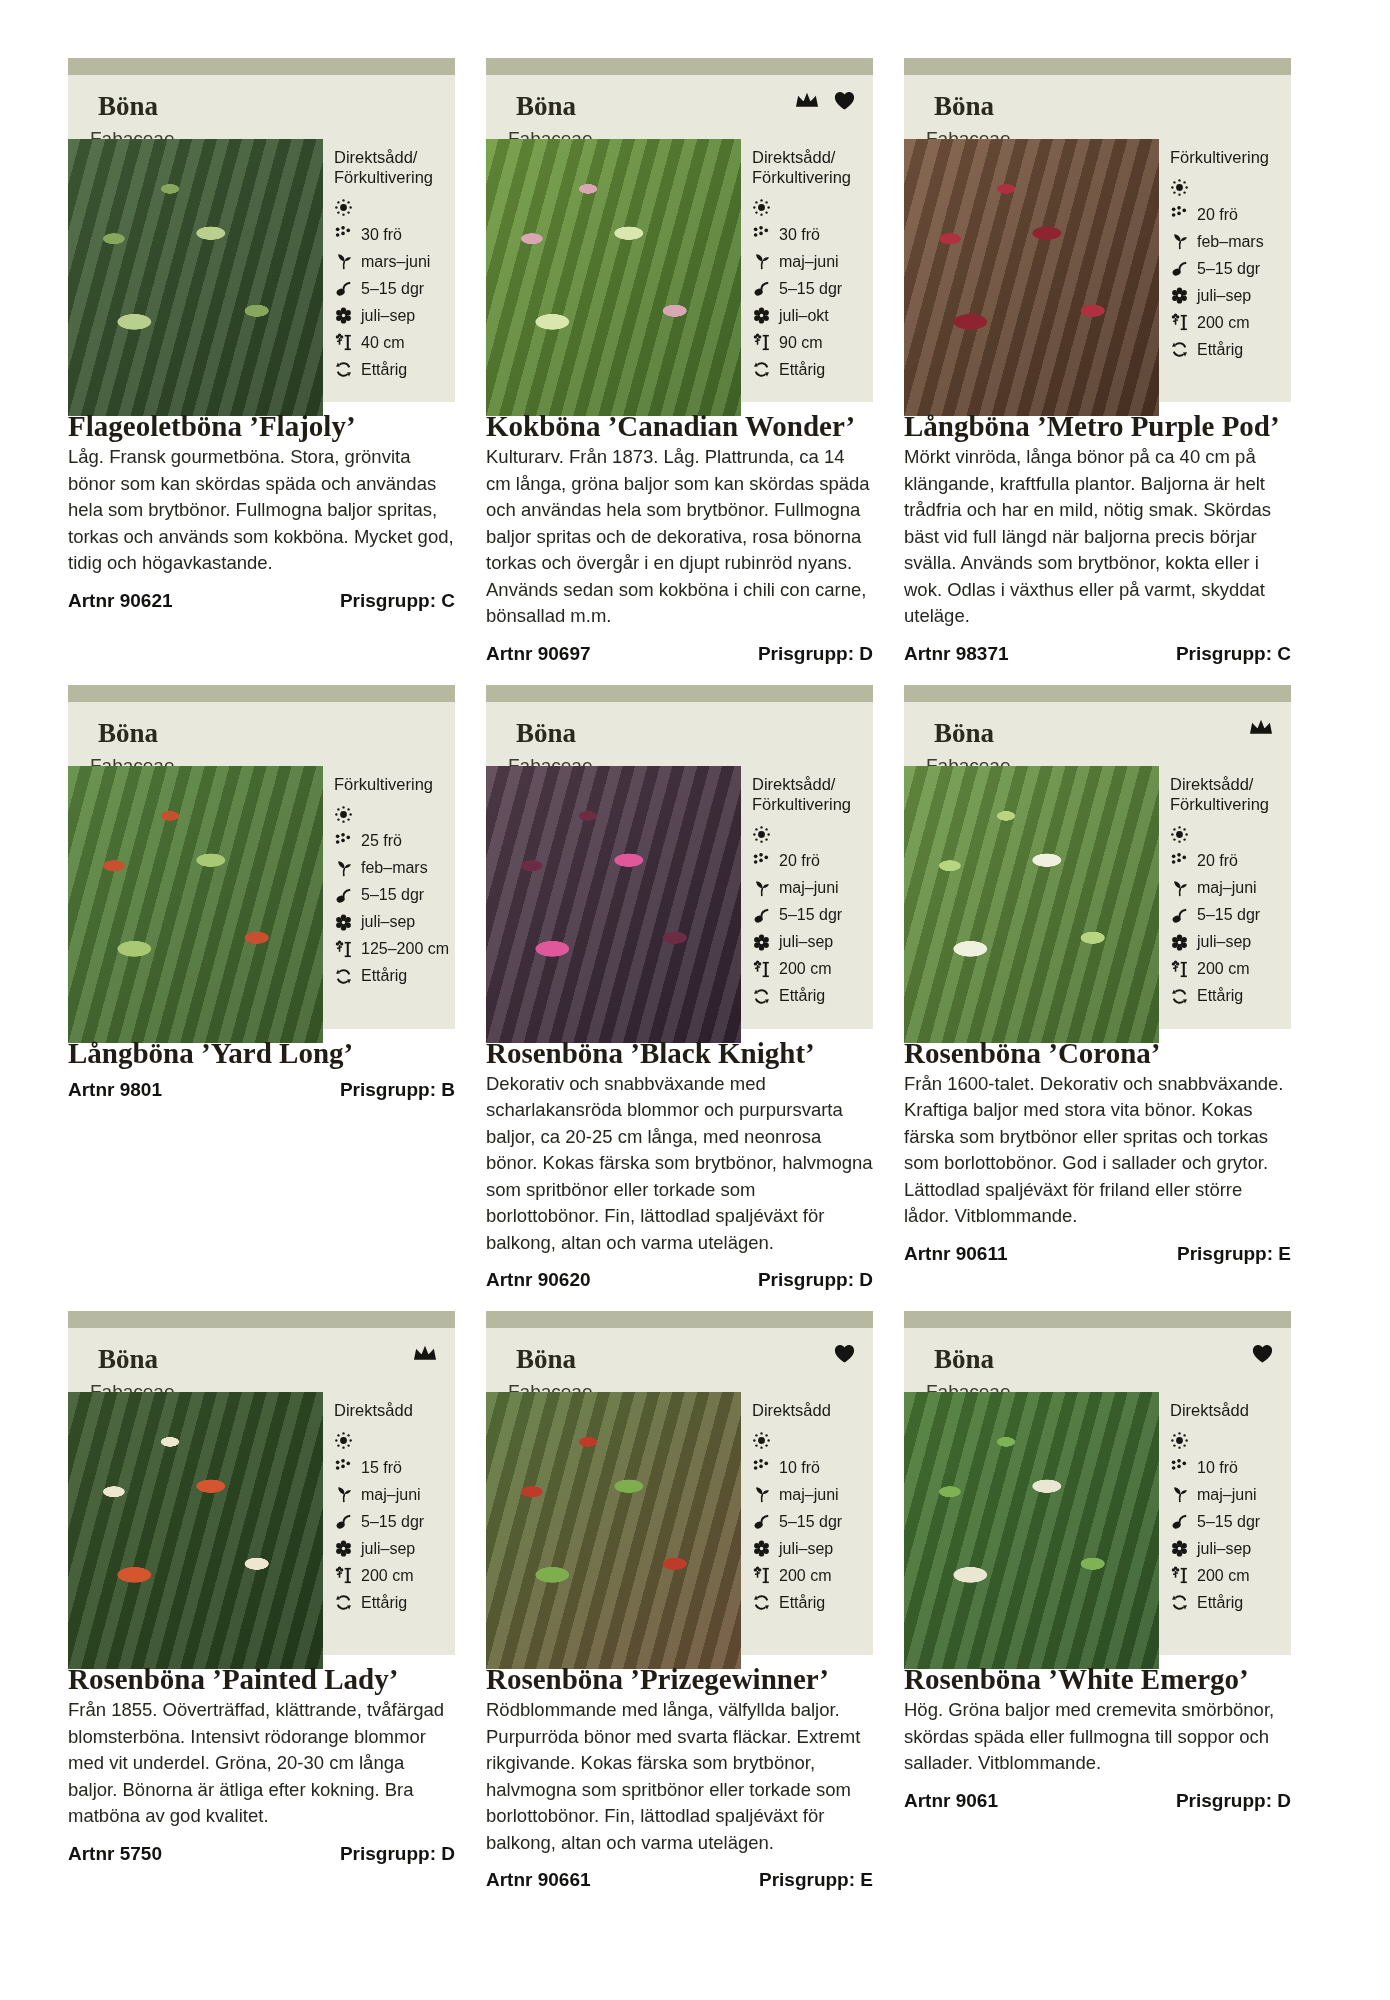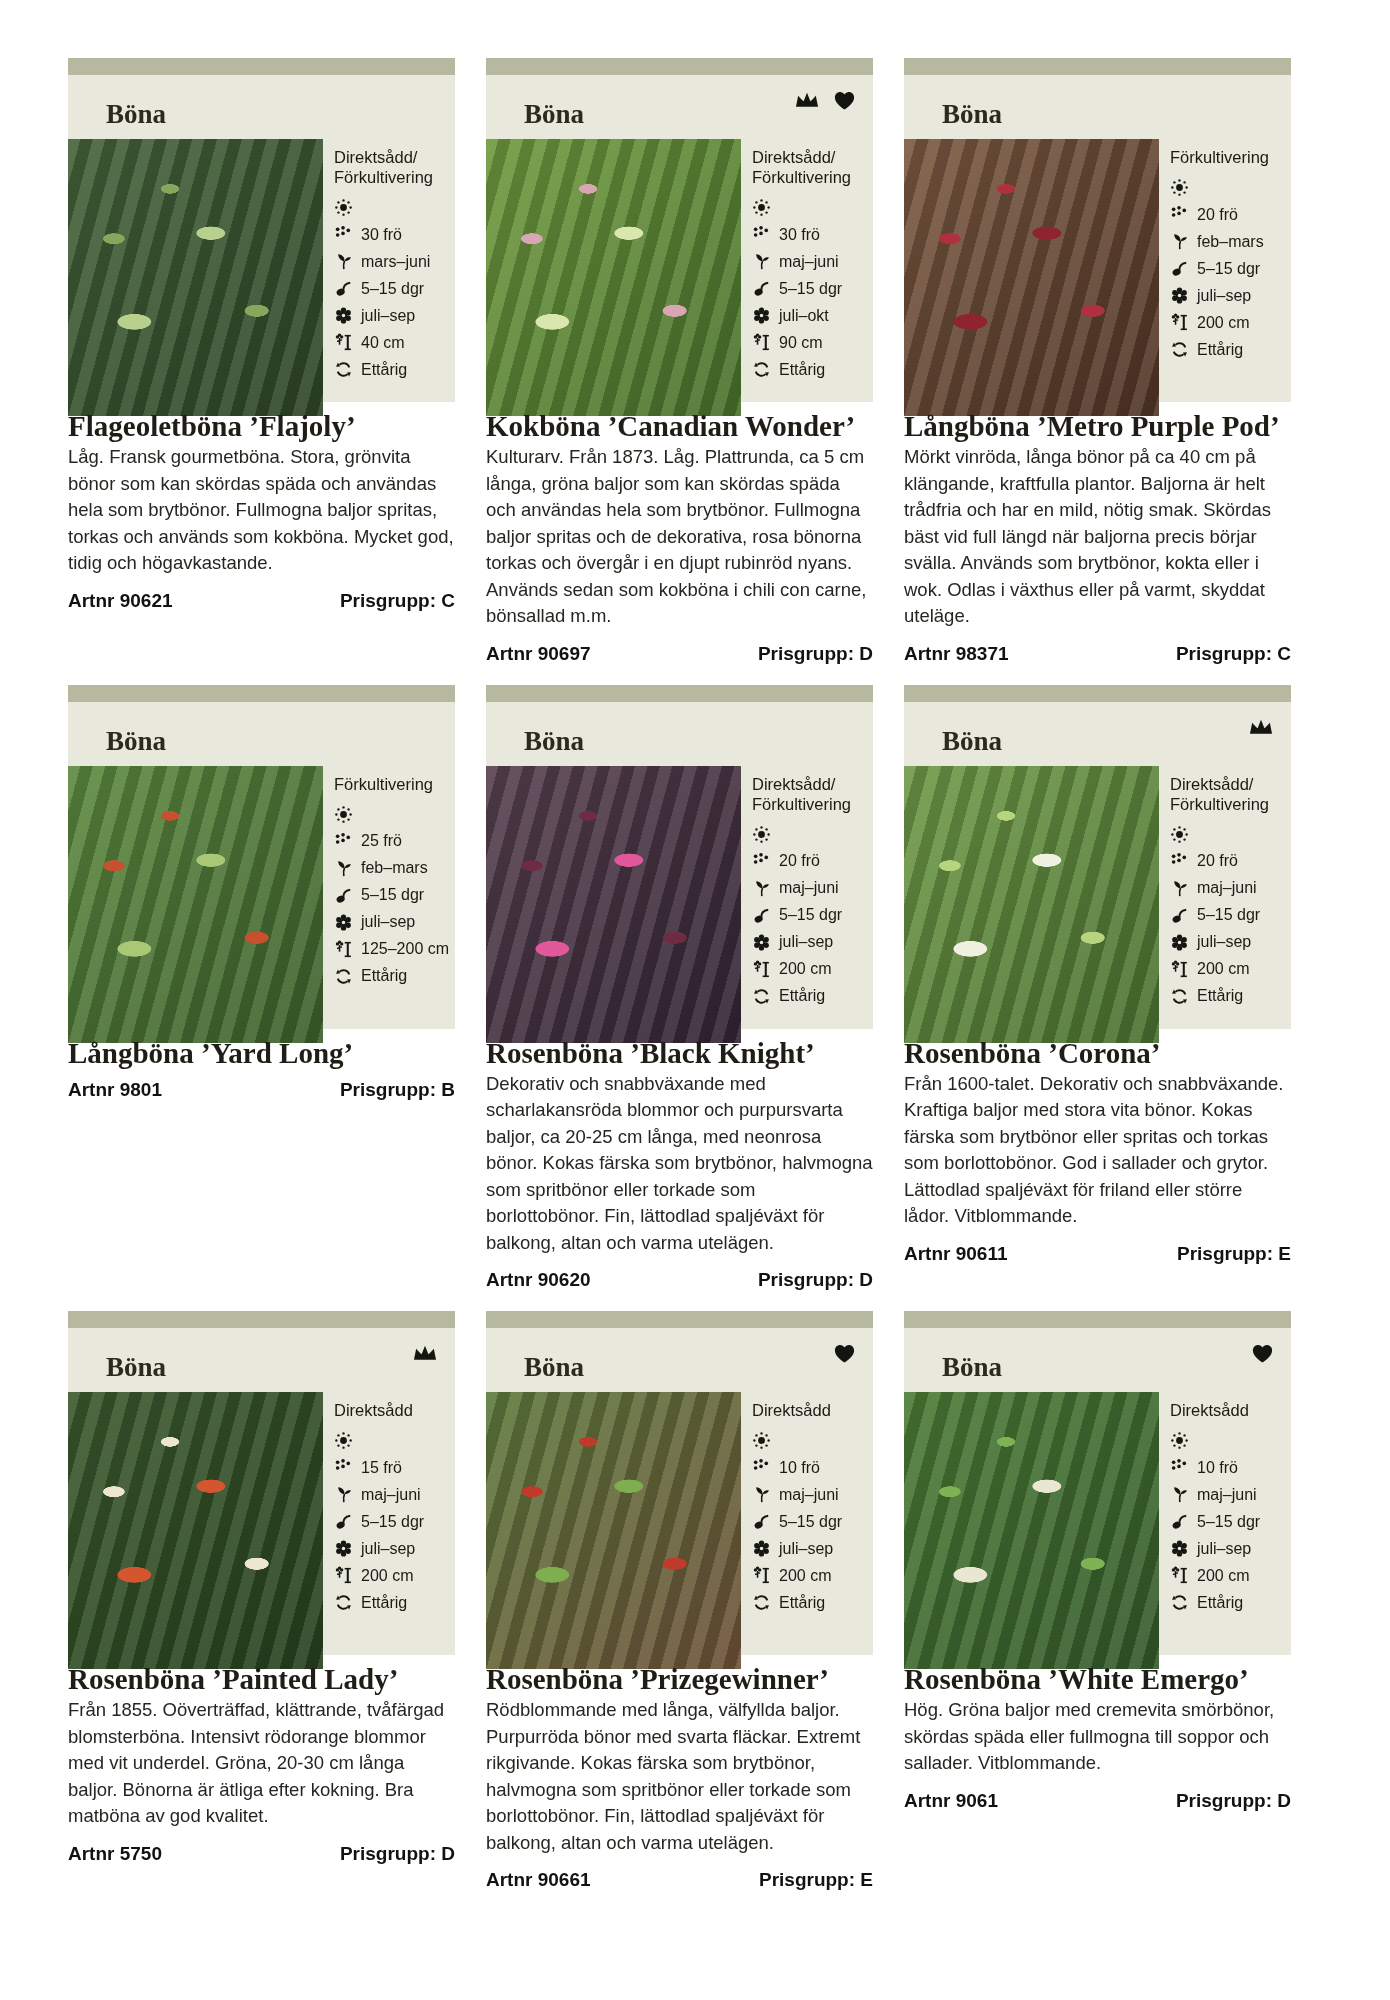--- a/index.html
+++ b/index.html
@@ -13,21 +13,21 @@
     display:grid; grid-template-columns:repeat(3,387px);
     column-gap:31px; row-gap:20px; align-items:start;
   }
   .card { width:387px; }
   .strip { height:17px; background:#b6b9a0; }
   .hdr {
     background:#e8e8dd; display:flex; justify-content:space-between;
     padding:9px 16px 6px 22px; height:64px;
   }
   .hdr h2 {
-    margin:16px; font-family:"Liberation Serif","DejaVu Serif",serif;
+    margin:8px; font-family:"Liberation Serif","DejaVu Serif",serif;
     font-weight:bold; font-size:27px; line-height:28px; color:#2c2a1e;
   }
   .family { font-size:19px; line-height:21px; color:#3b3b2f; }
   .badges { display:flex; gap:11px; padding-top:5px; }
   .badges svg { display:block; }
   .body-top { display:flex; background:#e8e8dd; height:263px; }
   .photo { width:255px; height:277px; flex:none; }
   .specs { flex:1; padding:8px 2px 0 11px; font-size:16px; color:#1b1b16; }
   .method { white-space:pre-line; font-size:16.5px; line-height:20px; margin-bottom:7px; }
   .spec-list { list-style:none; margin:0; padding:0; }
@@ -277,21 +277,21 @@
                   <polygon points="19.0,20.8 16.4,15.8 21.4,15.5"></polygon>
                 </svg>
             </span>
             <span>Ettårig</span>
           </li>
         </ul>
       </aside>
     </div>
     <div class="info">
       <h3>Kokböna ’Canadian Wonder’</h3>
-      <p>Kulturarv. Från 1873. Låg. Plattrunda, ca 5 cm långa, gröna baljor som kan skördas späda och användas hela som brytbönor. Fullmogna baljor spritas och de dekorativa, rosa bönorna torkas och övergår i en djupt rubinröd nyans. Används sedan som kokböna i chili con carne, bönsallad m.m.</p>
+      <p>Kulturarv. Från 1873. Låg. Plattrunda, ca 14 cm långa, gröna baljor som kan skördas späda och användas hela som brytbönor. Fullmogna baljor spritas och de dekorativa, rosa bönorna torkas och övergår i en djupt rubinröd nyans. Används sedan som kokböna i chili con carne, bönsallad m.m.</p>
       <div class="meta">
         <span>Artnr 90697</span>
         <span>Prisgrupp: D</span>
       </div>
     </div>
   </article>
     <article class="card">
     <div class="strip"></div>
     <header class="hdr">
       <div>

